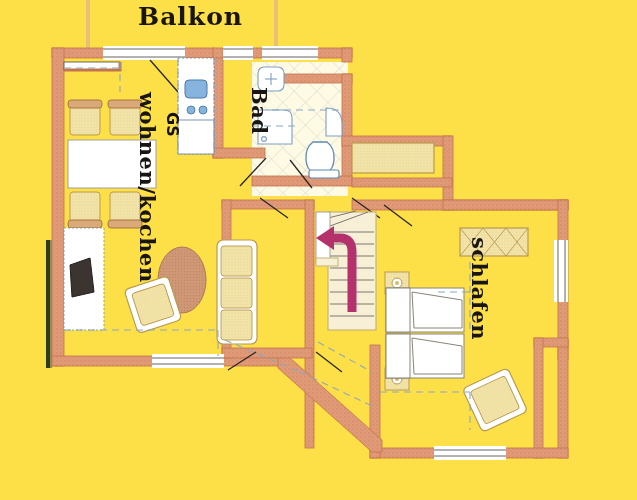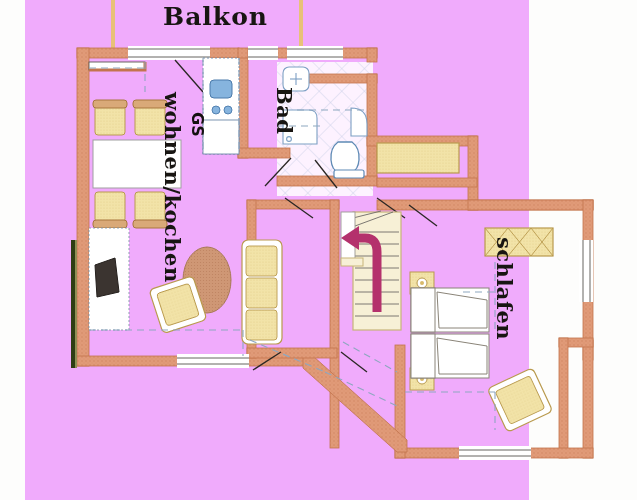--- a/index.html
+++ b/index.html
@@ -2,21 +2,21 @@
 <html><head>
 <meta charset="utf-8">
 <title>Grundriss</title>
 <style>
   html,body{margin:0;padding:0;background:#ffffff;}
   body{
     width:637px;height:500px;overflow:hidden;
     font-family:"Liberation Serif",serif;
     background:#fdfdfc;
   }
-  #plan{position:relative;width:504px;height:500px;background:#f0abfc;margin-left:25px;}
+  #plan{position:relative;width:637px;height:500px;background:#fde047;}
   #plan svg{position:absolute;left:0;top:0;}
 
   .lbl{
     position:absolute;
     font-family:"DejaVu Serif",serif;
     color:#181512;
     white-space:nowrap;
     letter-spacing:0.5px;
     user-select:none;
   }

